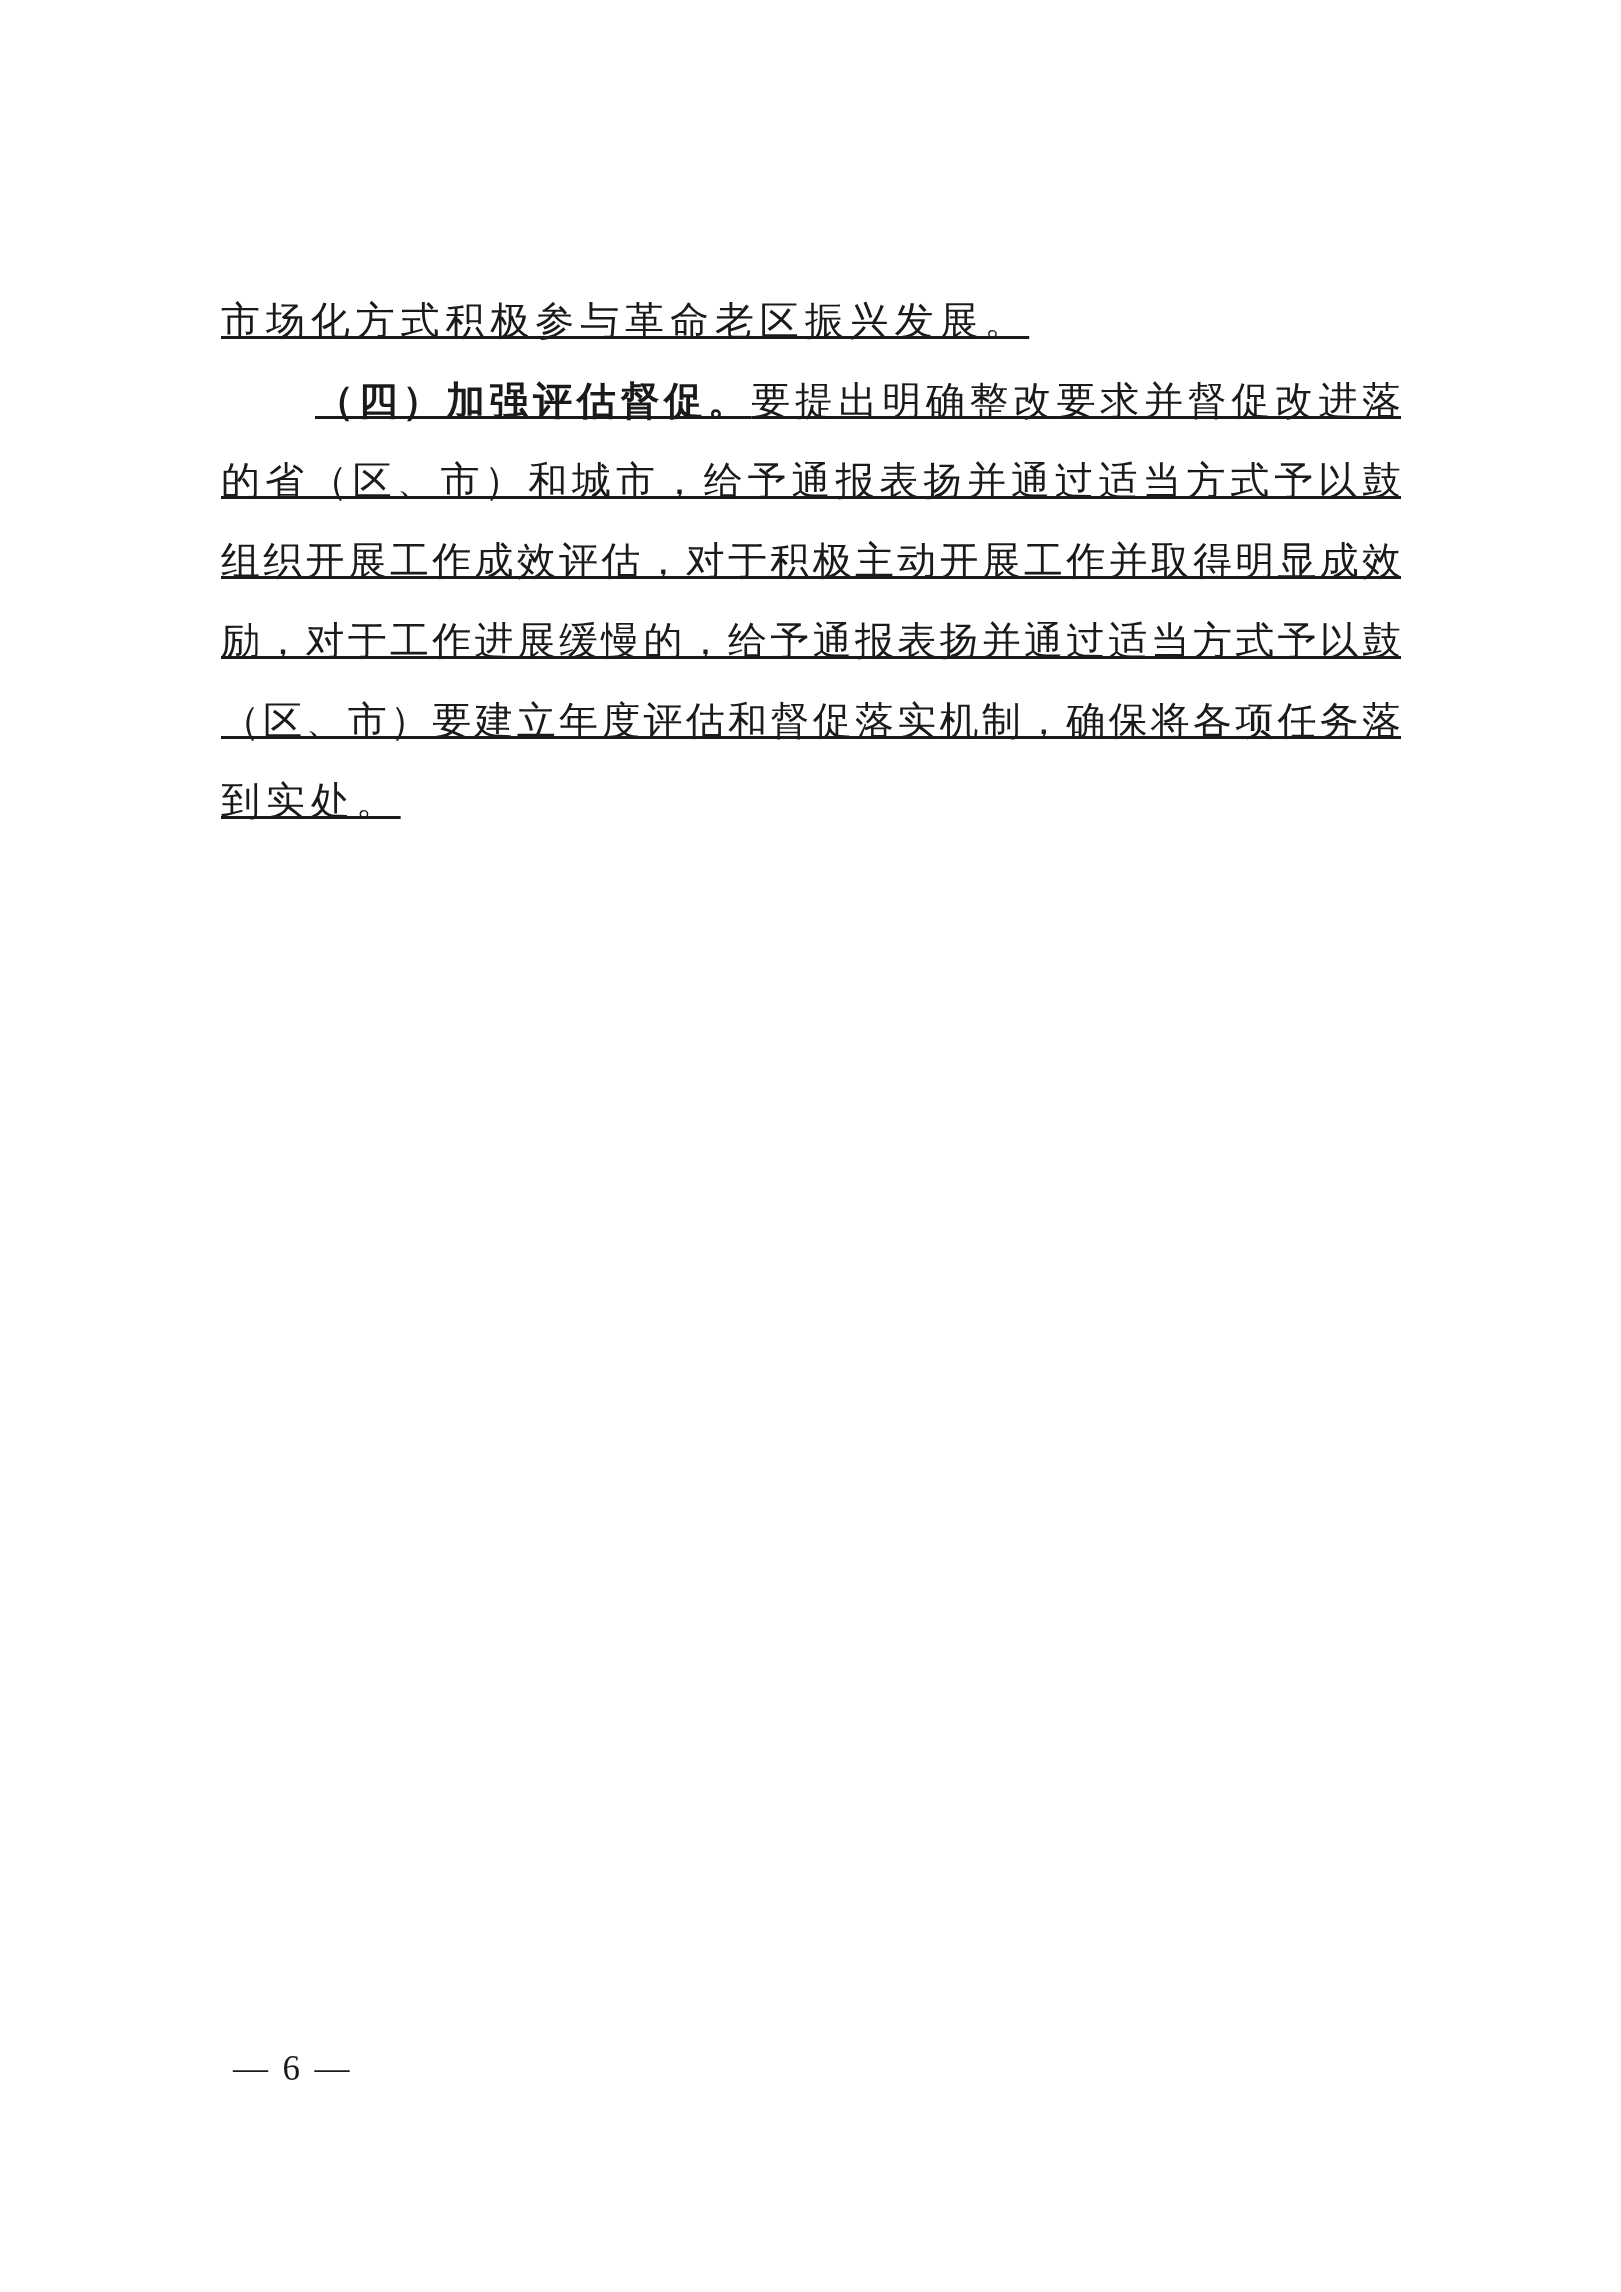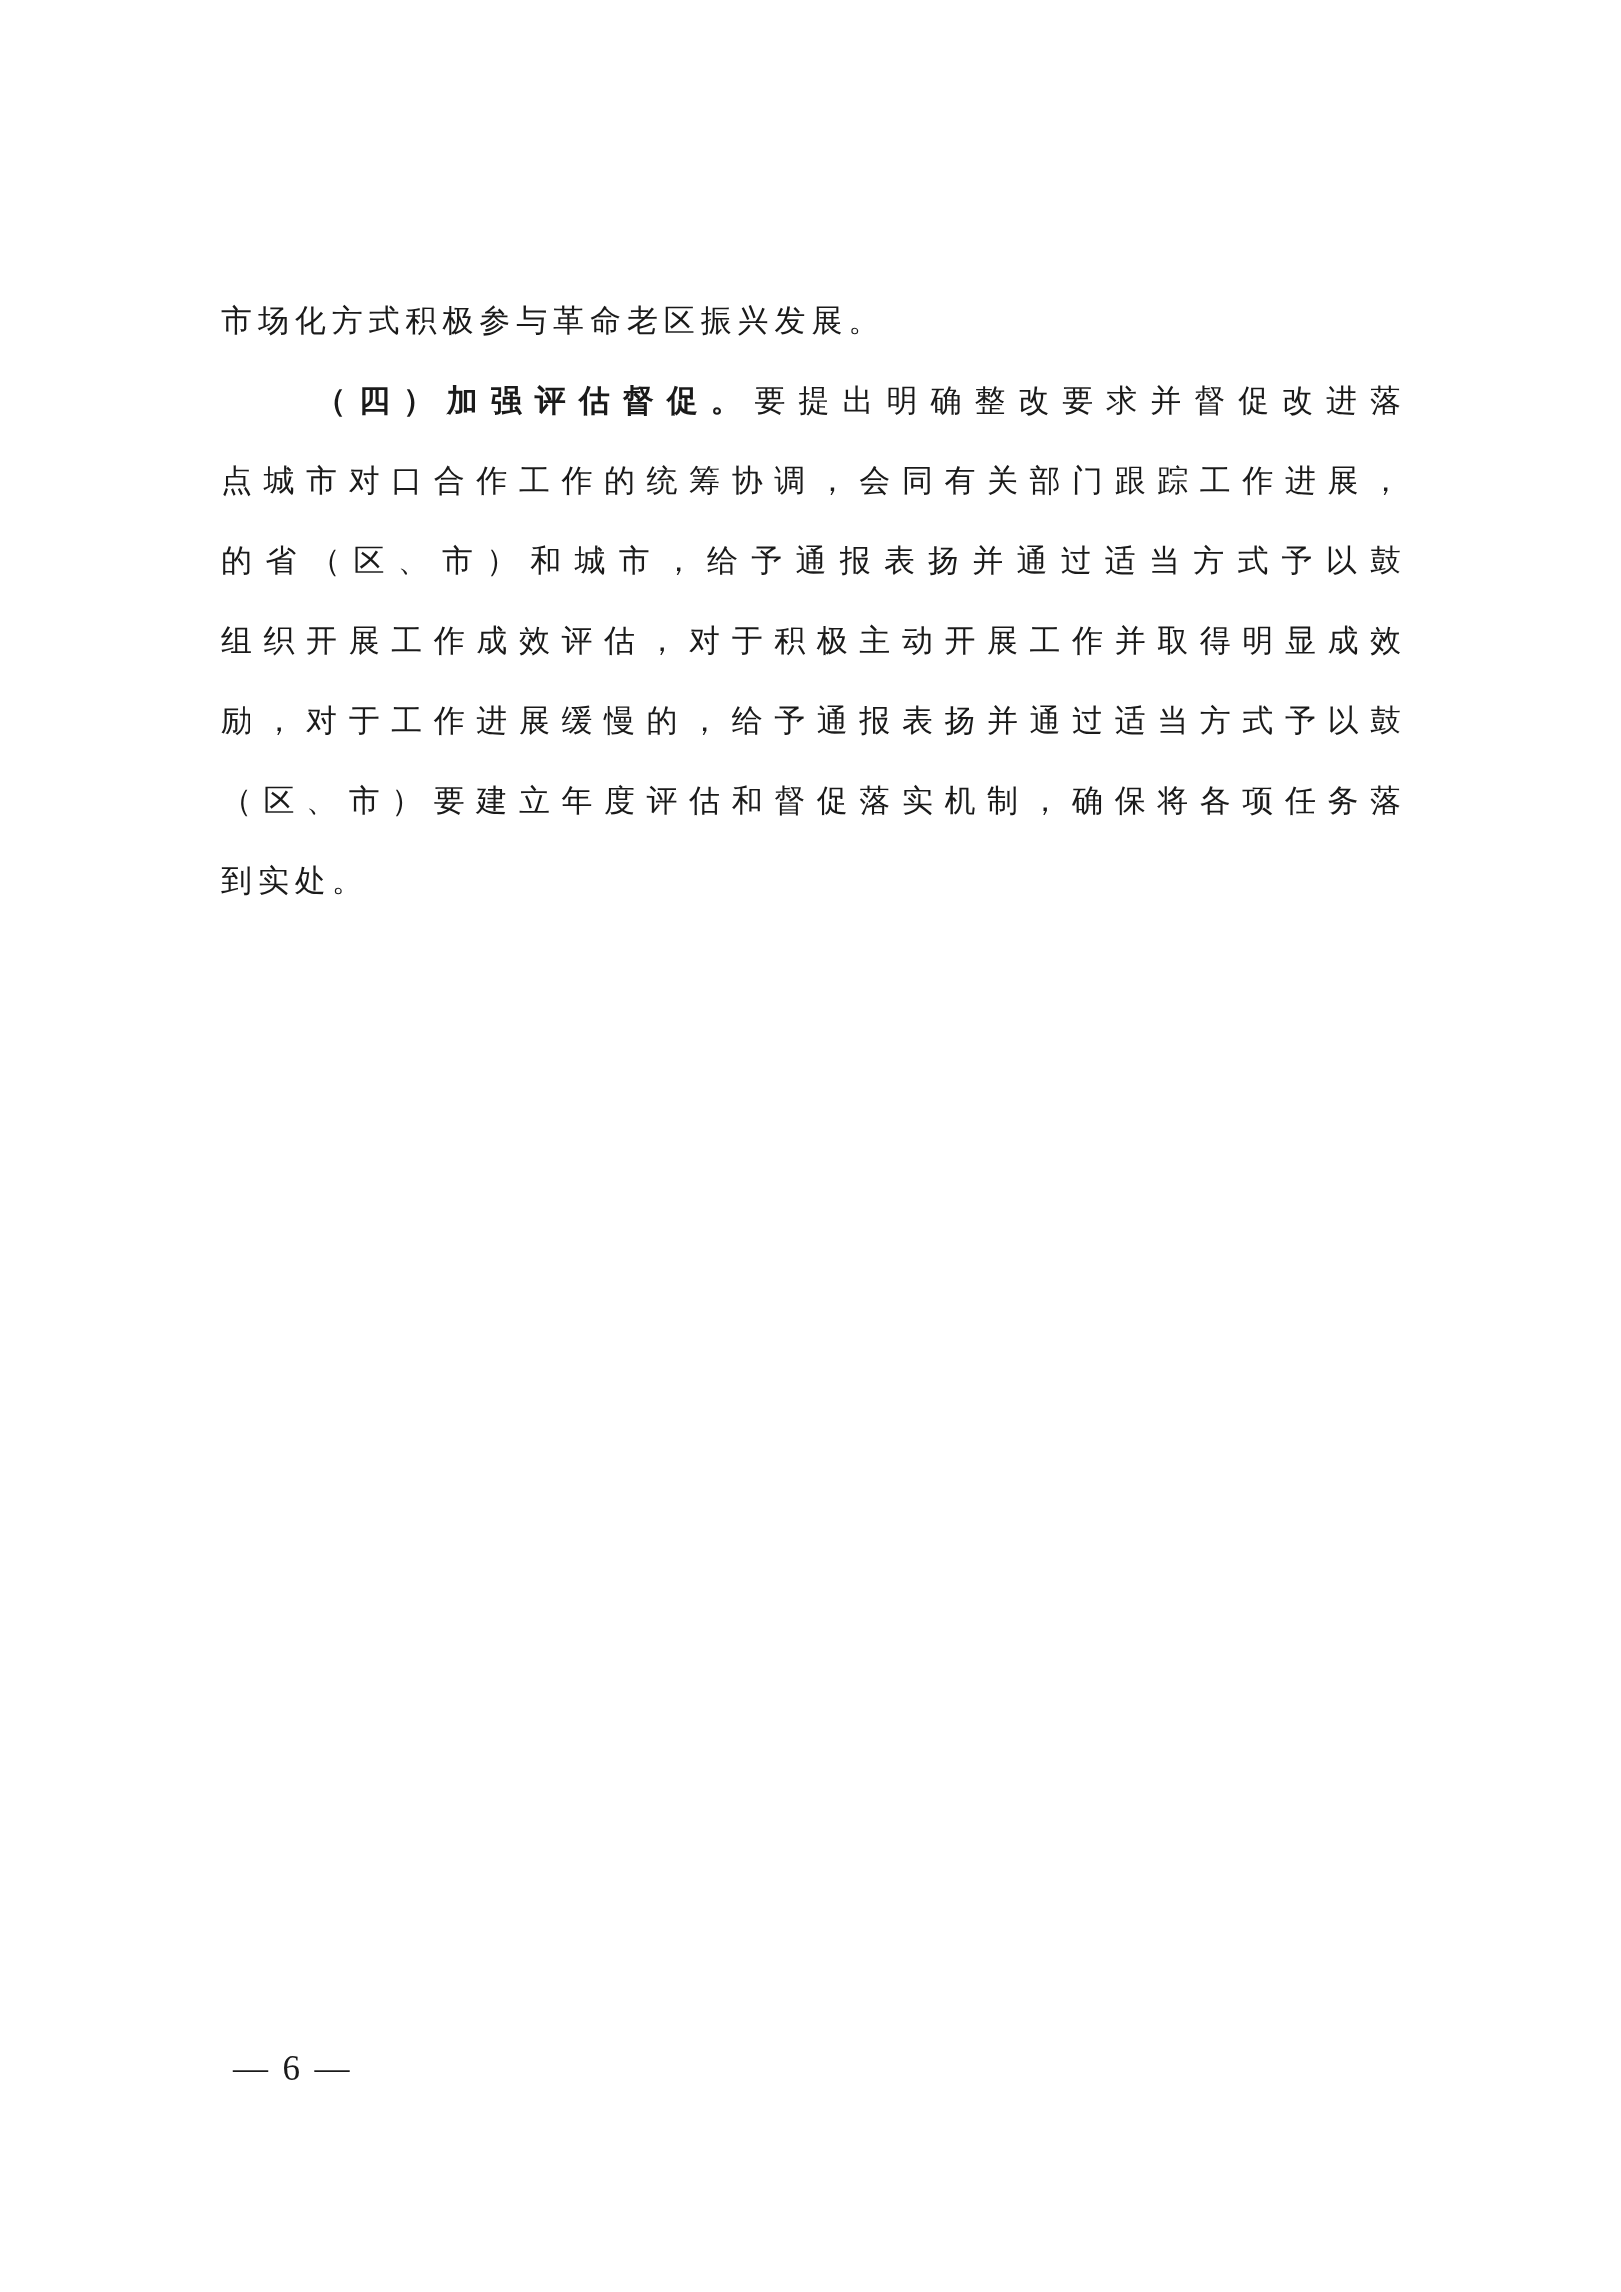--- a/index.html
+++ b/index.html
@@ -15,22 +15,23 @@
     background: #ffffff;
     font-family: "Liberation Serif", "DejaVu Serif", serif;
     color: #1a1a1a;
     overflow: hidden;
   }
   .doc-body {
     position: absolute;
     left: 221px;
     top: 281px;
     width: 1180px;
-    font-size: 31px;
+    font-size: 39px;
     line-height: 80px;
+    text-decoration: underline;
   }
   .line {
     height: 80px;
     overflow: visible;
   }
   
   .justified {
     text-align: justify;
     text-align-last: justify;
     text-justify: inter-character;
@@ -61,21 +62,20 @@
 <body>
 
 <div class="page">
 
   <div class="doc-body">
 
     <div class="line endline">市场化方式积极参与革命老区振兴发展。</div>
 
     <div class="line justified first-line"><span class="heading-bold">（四）加强评估督促。</span><span>要提出明确整改要求并督促改进落</span></div>
 
-    <div class="line justified">点城市对口合作工作的统筹协调，会同有关部门跟踪工作进展，</div>
 
     <div class="line justified">的省（区、市）和城市，给予通报表扬并通过适当方式予以鼓</div>
 
     <div class="line justified">组织开展工作成效评估，对于积极主动开展工作并取得明显成效</div>
 
     <div class="line justified">励，对于工作进展缓慢的，给予通报表扬并通过适当方式予以鼓</div>
 
 
     <div class="line justified">（区、市）要建立年度评估和督促落实机制，确保将各项任务落</div>
 

